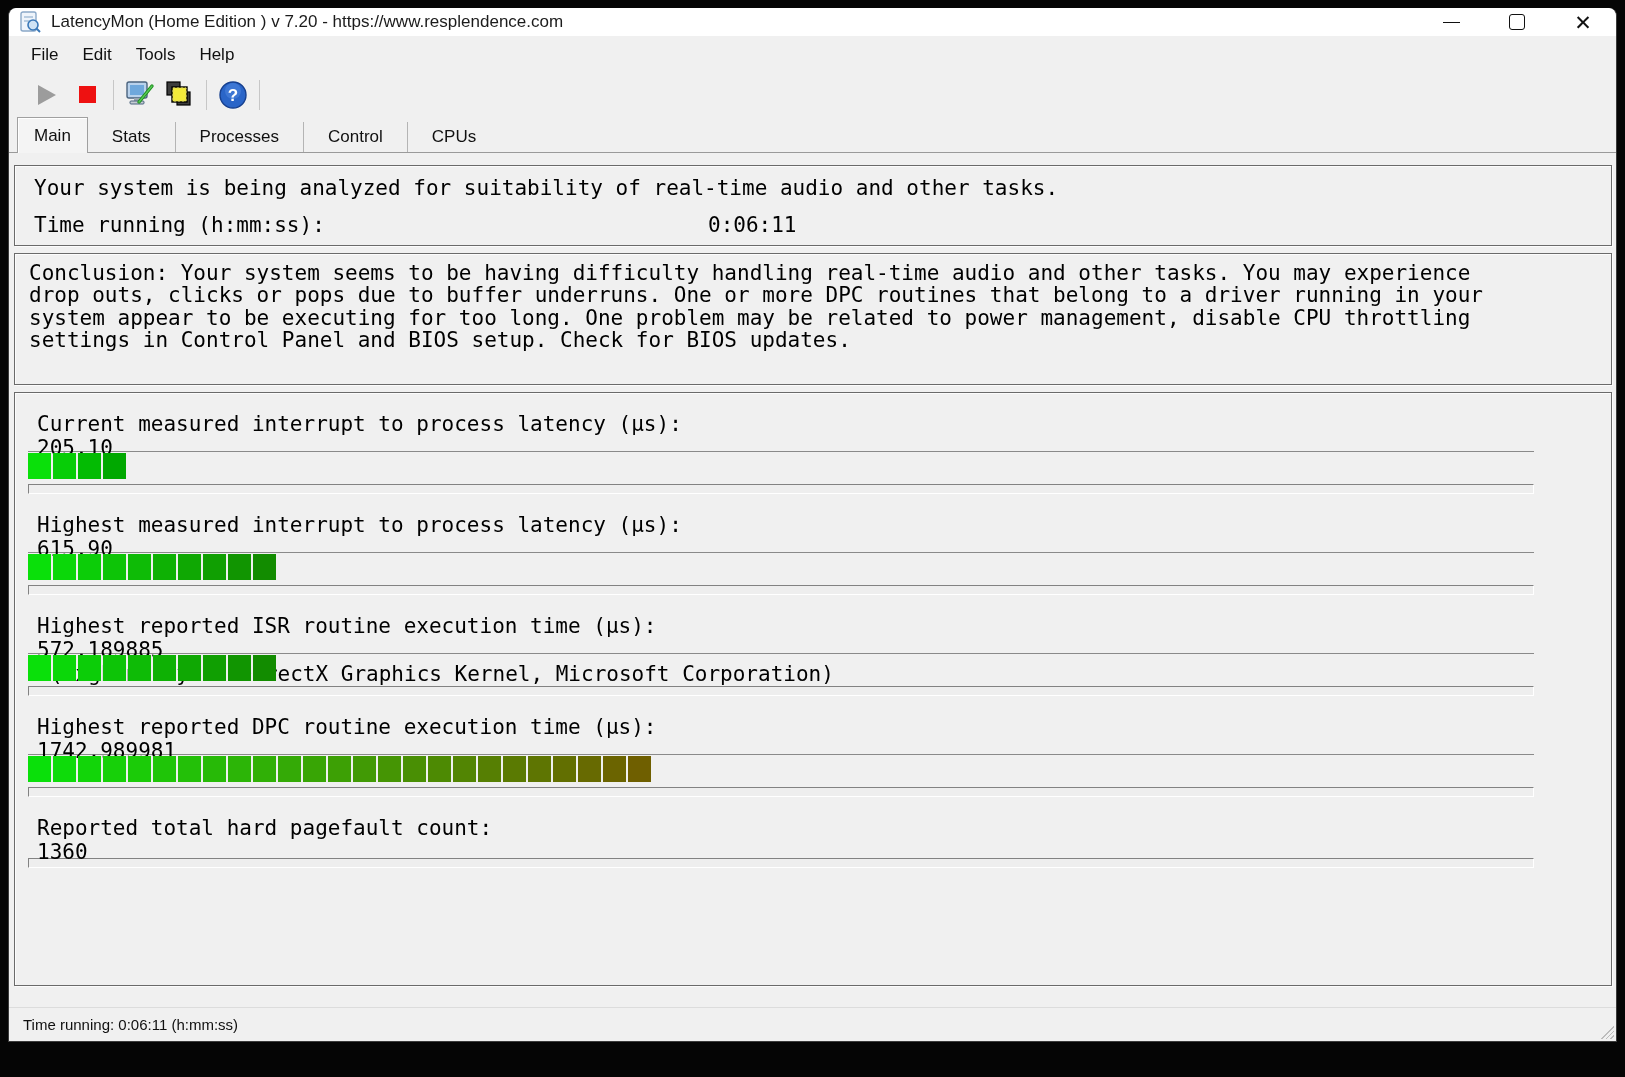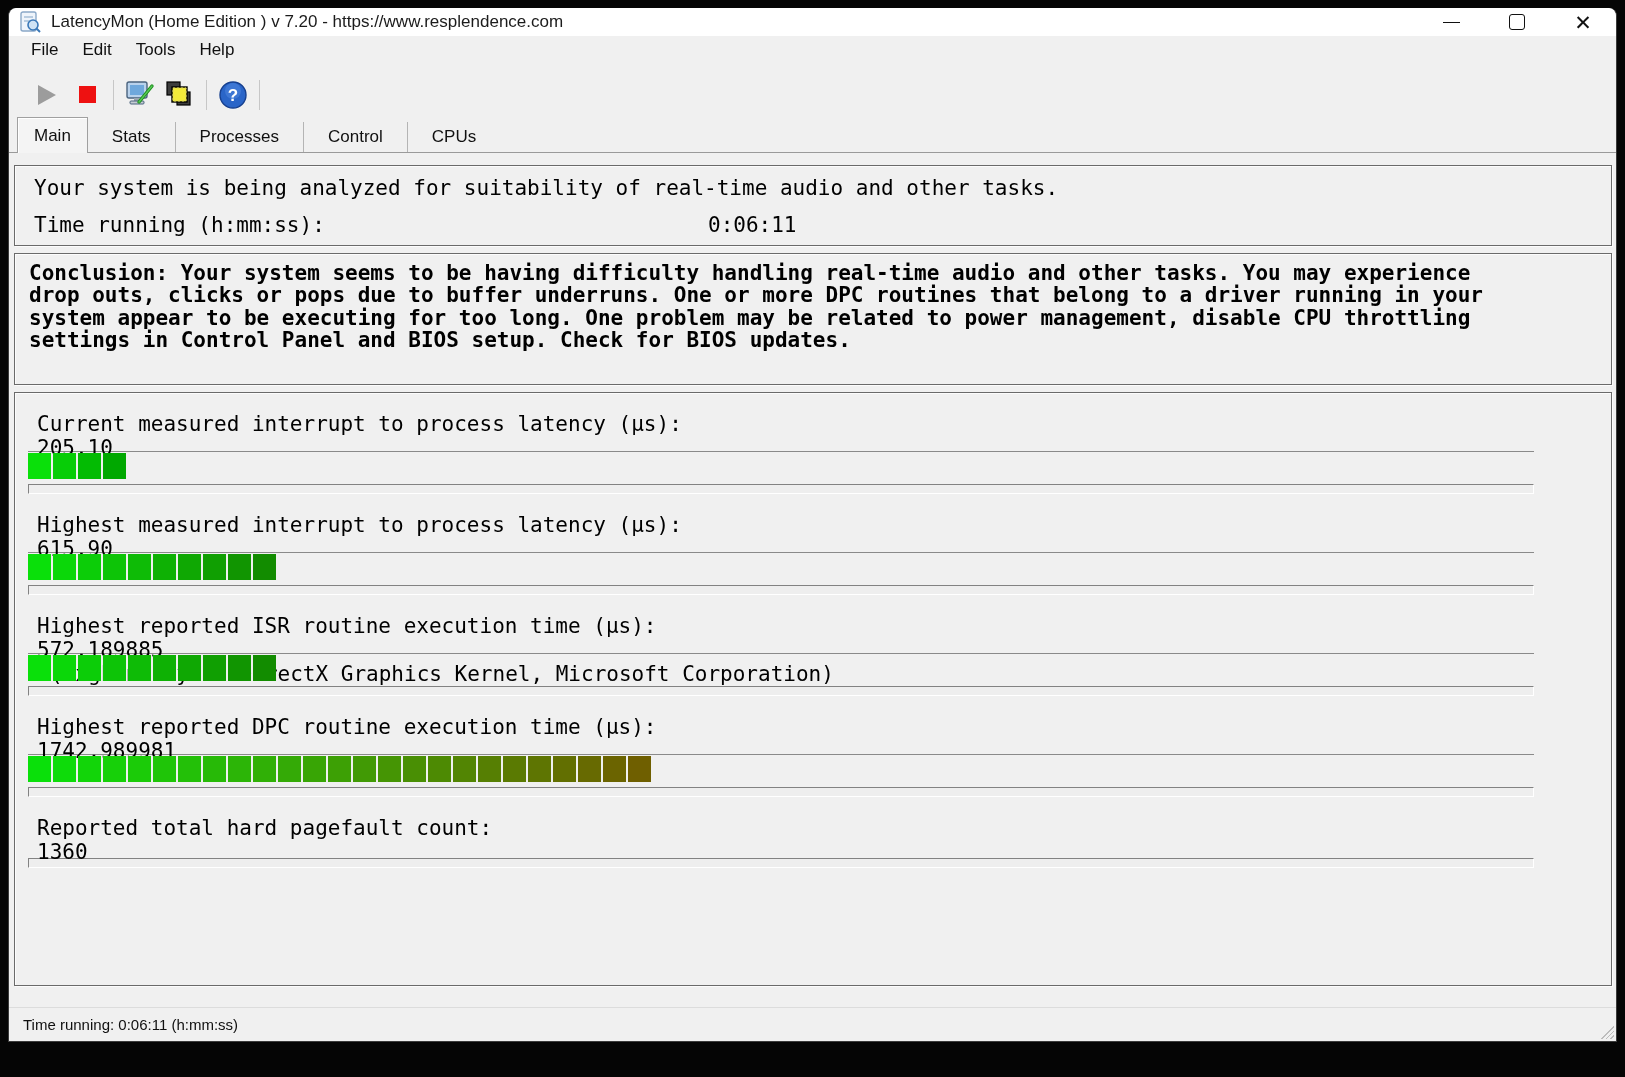--- a/index.html
+++ b/index.html
@@ -16,21 +16,21 @@
   
   .titlebar{height:28px;background:#ffffff;display:flex;align-items:center;flex:none;border-radius:8px 8px 0 0;}
   .app-icon{width:22px;height:22px;margin:0 10px 0 10px;flex:none;}
   .title-text{font-size:17px;color:#1b1b1b;white-space:nowrap;}
   .win-controls{margin-left:auto;display:flex;height:100%;}
   .win-btn{width:66px;height:100%;display:flex;align-items:center;justify-content:center;color:#111;}
   .glyph-min{width:17px;height:0;border-top:1.6px solid #111;}
   .glyph-max{width:14px;height:14px;border:1.6px solid #111;border-radius:3px;}
   .glyph-close{font-size:21px;line-height:21px;font-weight:300;}
   
-  .menubar{height:38px;display:flex;padding-left:10px;flex:none;background:#f0f0f0;}
+  .menubar{height:38px;display:flex;align-items:center;padding-left:10px;flex:none;background:#f0f0f0;}
   .menu-item{font-size:17px;color:#101010;padding:4px 12px;}
   
   .toolbar{height:41px;display:flex;align-items:center;flex:none;background:#f0f0f0;padding-left:18px;}
   .tool{width:40px;height:34px;display:flex;align-items:center;justify-content:center;flex:none;}
   .tool-sep{width:1px;height:30px;background:#c7c7c7;margin:0 6px;flex:none;}
   .play-tri{width:0;height:0;border-left:18px solid #9c9c9c;border-top:10px solid transparent;border-bottom:10px solid transparent;}
   .stop-sq{width:17px;height:17px;background:#ee1111;}
   
   .tabstrip{height:37px;display:flex;align-items:flex-end;flex:none;background:#f0f0f0;border-bottom:1px solid #9a9a9a;padding-left:8px;}
   .tab{height:30px;display:flex;align-items:center;justify-content:center;font-size:17px;color:#101010;padding:0 24px;position:relative;}
@@ -43,21 +43,21 @@
   .content{flex:1;background:#f0f0f0;padding:12px 4px 0 5px;overflow:hidden;}
   .box{
     background:#f0f0f0;border:1px solid #6a6a6a;box-sizing:border-box;
     box-shadow:inset 1px 1px 0 #fcfcfc,1px 1px 0 #fcfcfc;
     margin-bottom:7px;overflow:hidden;position:relative;
   }
   .mono{font-family:"DejaVu Sans Mono","Liberation Mono",monospace;font-size:21px;color:#000;}
   .analysis-box{height:81px;padding:10px 0 8px 19px;}
   .a-line{height:37px;display:flex;white-space:pre;}
   .a-label{width:674px;flex:none;}
-  .conclusion-box{height:132px;padding:8px 0 0 14px;font-weight:bold;}
+  .conclusion-box{height:132px;padding:8px 0 0 14px;}
   .conclusion-text{white-space:pre;line-height:22.4px;}
   .meas-box{height:594px;padding:0 0 0 13px;}
   .m-inner{width:1506px;}
   .m-line{display:flex;white-space:pre;margin-left:9px;margin-top:19px;height:28px;overflow:visible;flex-direction:column;}
   .m-label{width:674px;flex:none;}
   .m-value{white-space:pre;}
   .m-detail{margin-left:13px;white-space:pre;}
   .bar{height:27px;margin-top:11px;border-top:1px solid #8a8a8a;display:flex;gap:2px;padding-top:1px;box-sizing:content-box;}
   .seg{width:23px;height:26px;flex:none;}
   .groove{

